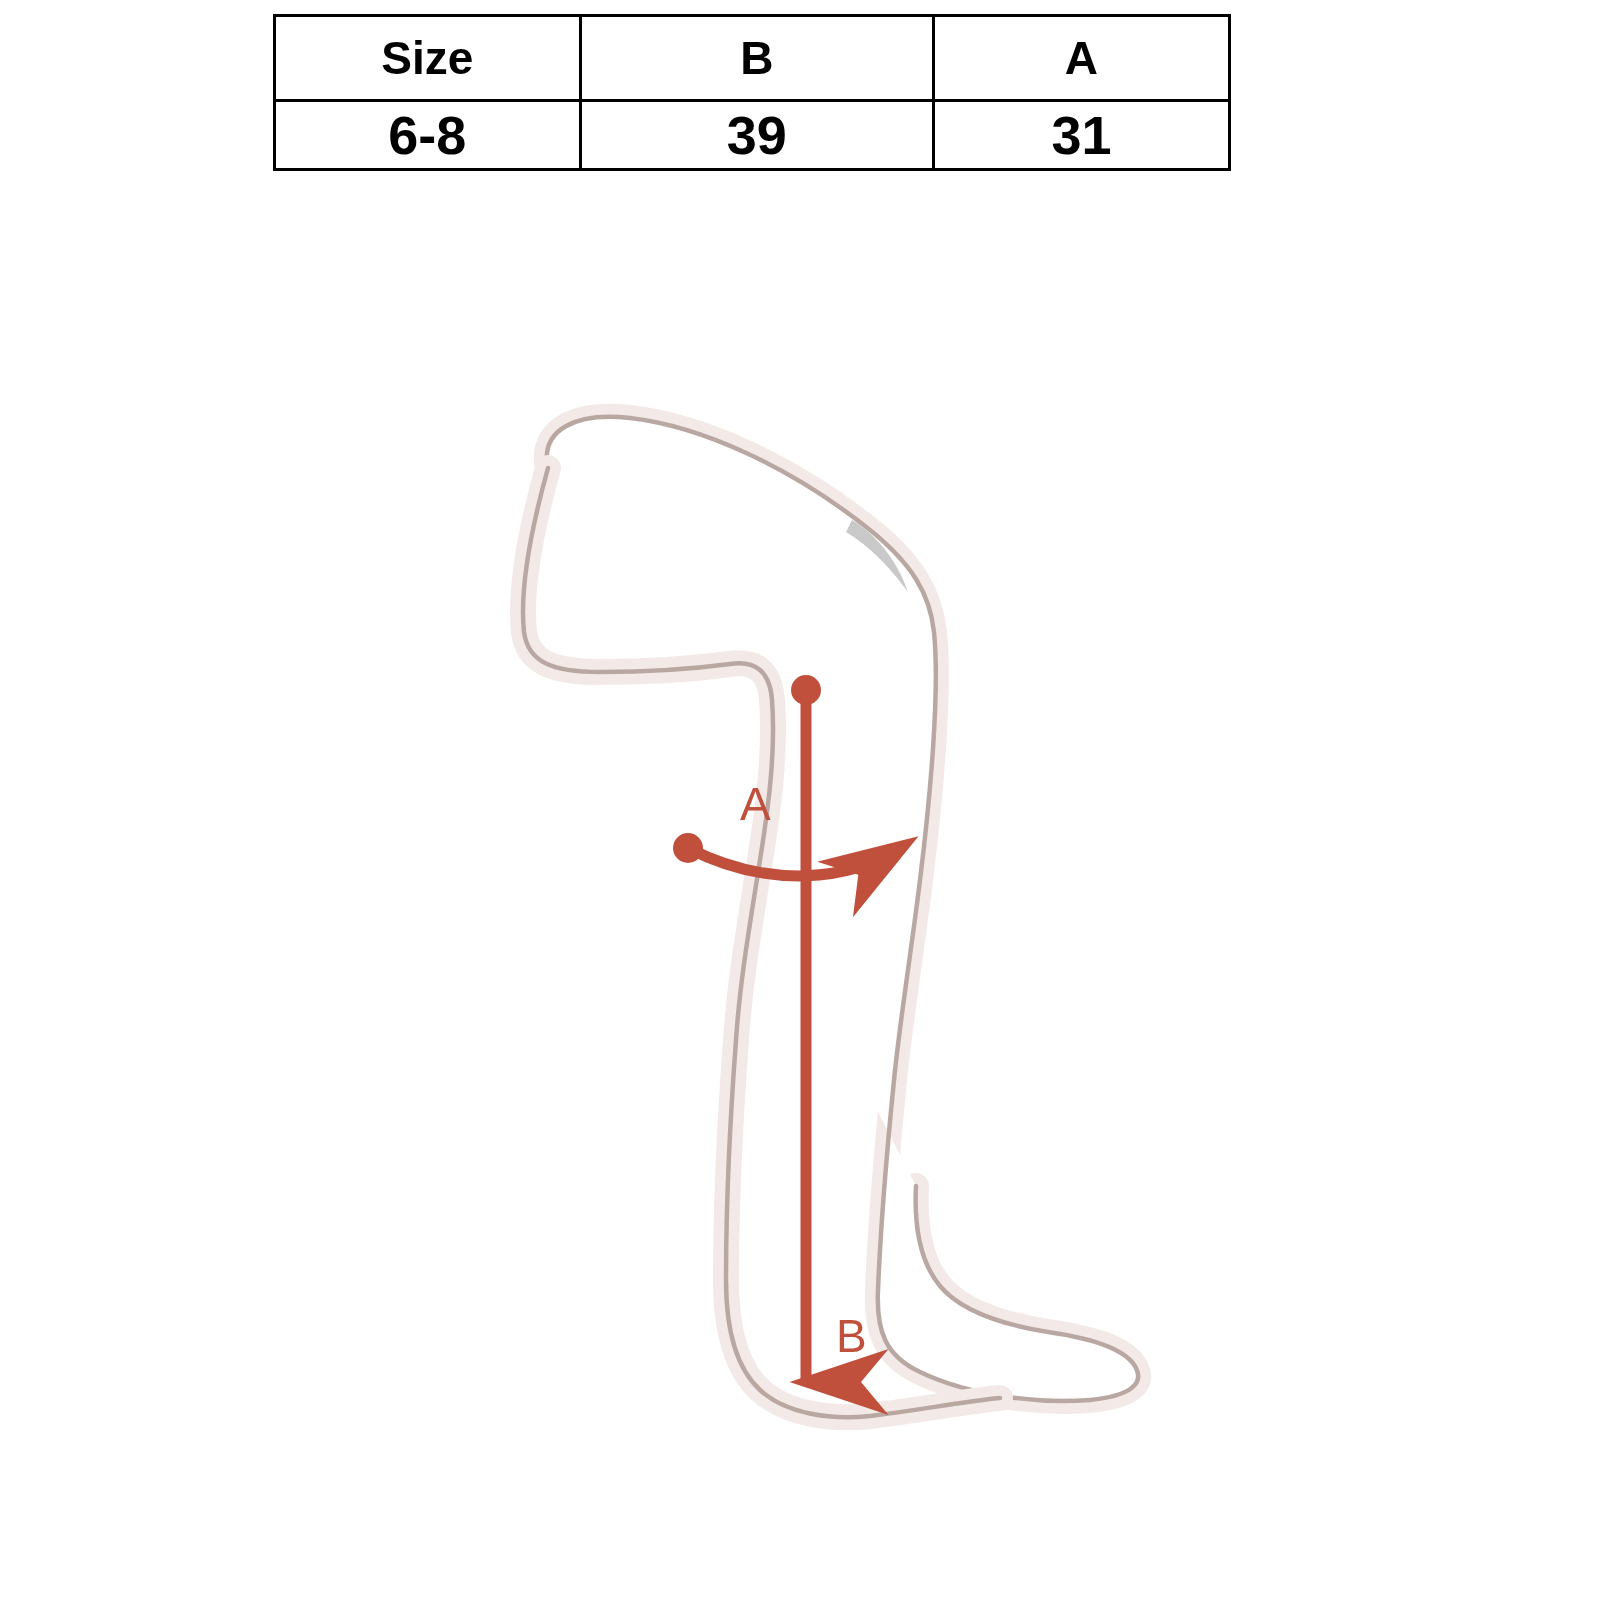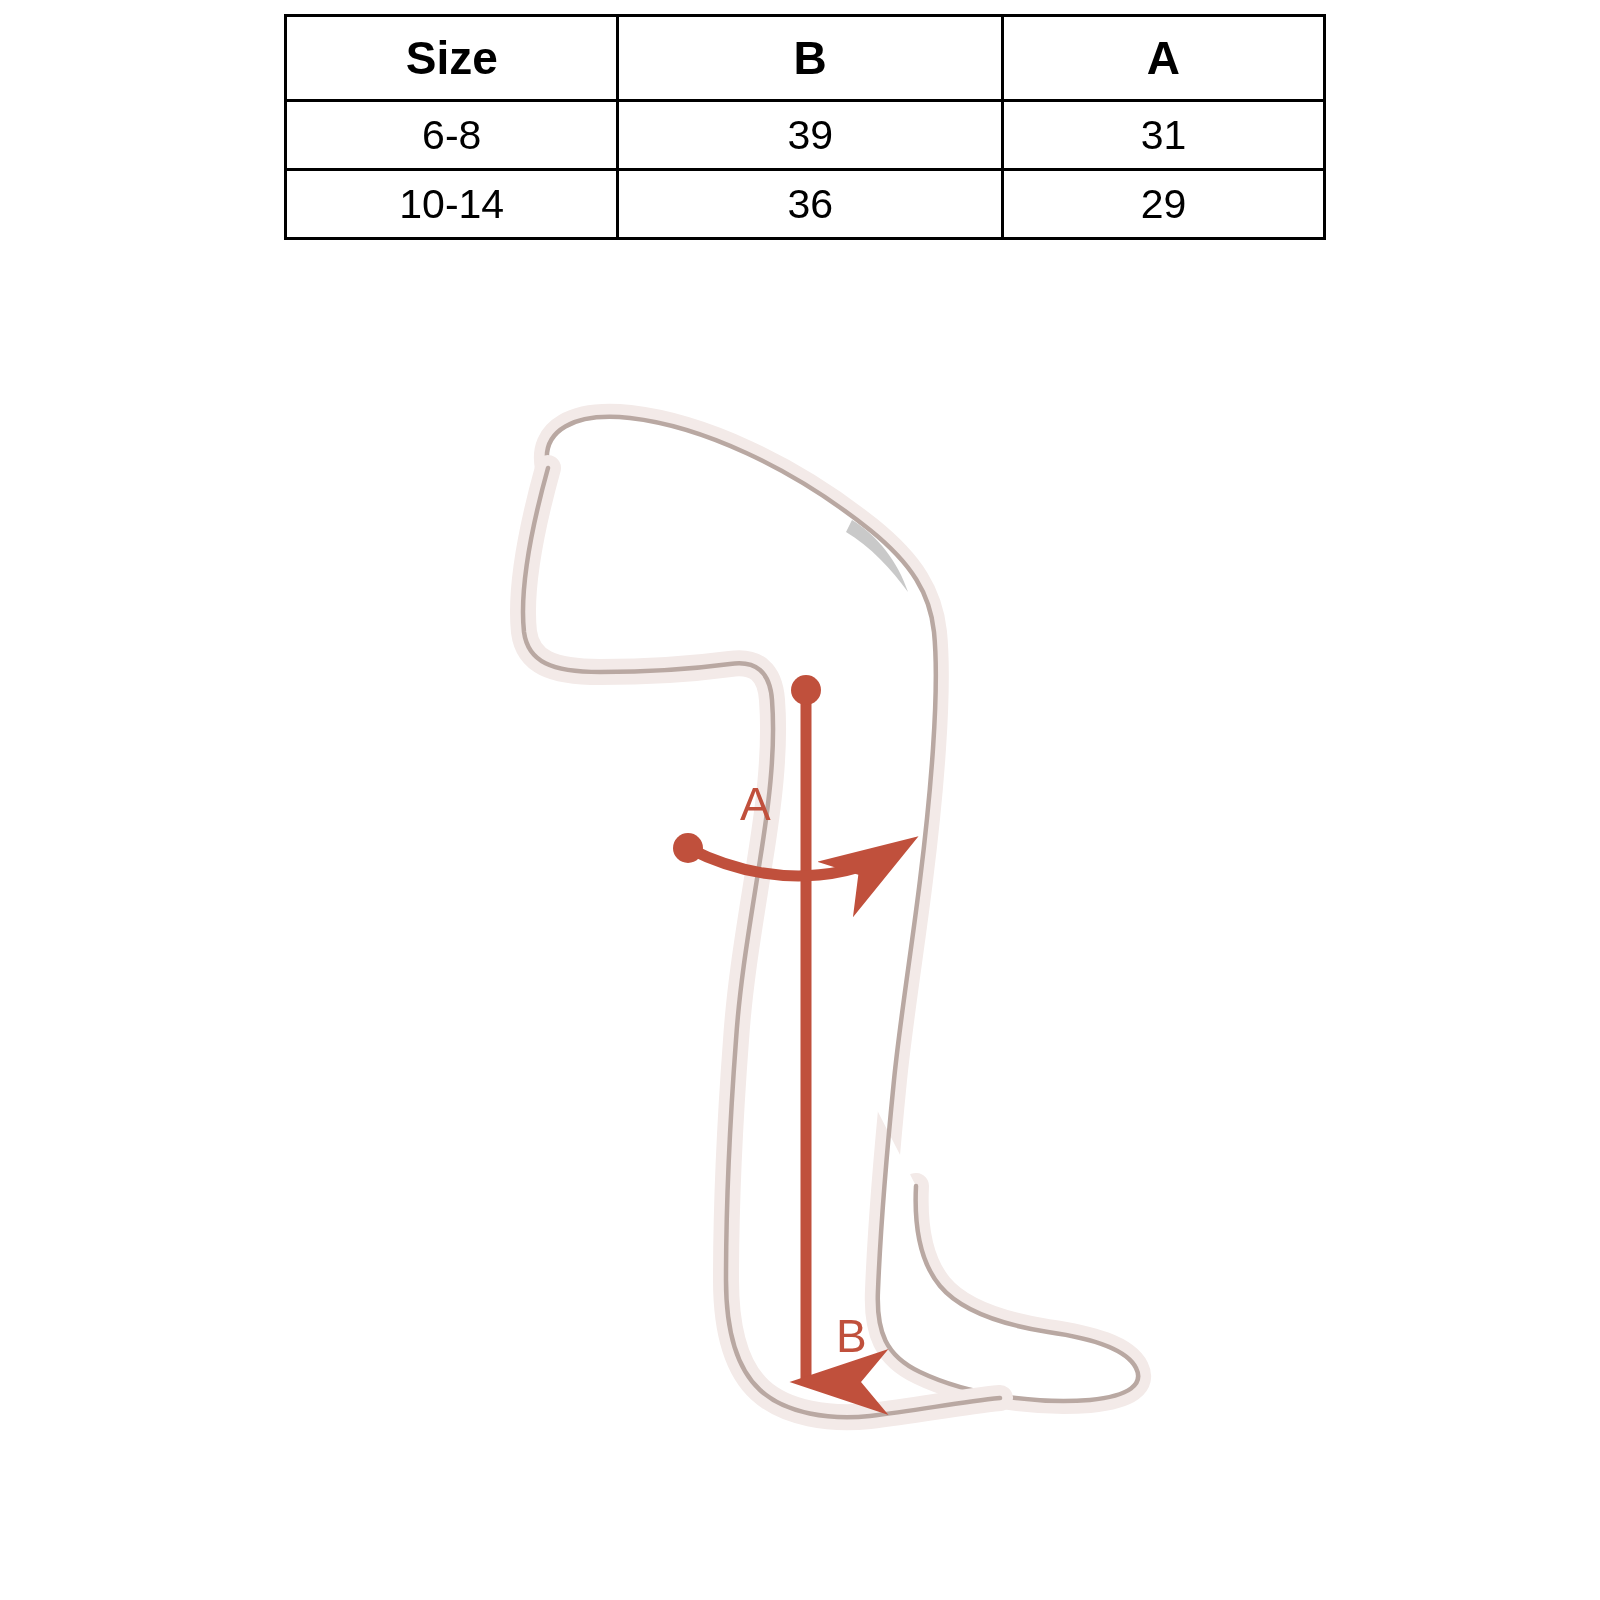--- a/index.html
+++ b/index.html
@@ -11,45 +11,45 @@
     width: 1600px;
     height: 1600px;
     font-family: "Liberation Sans", sans-serif;
     position: relative;
     overflow: hidden;
   }
 
   
   #size-table-wrap {
     position: absolute;
-    left: 284px;
+    left: 273px;
     top: 14px;
-    width: 1042px;
+    width: 958px;
   }
   table.size-table {
     border-collapse: collapse;
     width: 100%;
     table-layout: fixed;
   }
   table.size-table th,
   table.size-table td {
     border: 3px solid #000000;
     text-align: center;
     color: #000000;
     padding: 0;
   }
   table.size-table th {
     font-size: 46px;
     font-weight: bold;
     height: 82px;
     line-height: 82px;
   }
   table.size-table td {
-    font-size: 41px;
-    font-weight: normal;
+    font-size: 54px;
+    font-weight: bold;
     height: 66px;
     line-height: 66px;
   }
   table.size-table col.c-size { width: 32%; }
   table.size-table col.c-b    { width: 37%; }
   table.size-table col.c-a    { width: 31%; }
 
   
   #leg-diagram {
     position: absolute;
@@ -84,25 +84,20 @@
         <th>Size</th>
         <th>B</th>
         <th>A</th>
       </tr>
     </thead>
     <tbody>
       <tr>
         <td>6-8</td>
         <td>39</td>
         <td>31</td>
-      </tr>
-      <tr>
-        <td>10-14</td>
-        <td>36</td>
-        <td>29</td>
       </tr>
     </tbody>
   </table>
 </div>
 
 <div id="leg-diagram">
   <svg viewBox="0 0 900 1180" xmlns="http://www.w3.org/2000/svg">
     <defs>
       <marker id="arrowDown" markerWidth="10" markerHeight="10" refX="3" refY="7.5" orient="auto" markerUnits="strokeWidth">
         <path d="M 0 0 L 3 9 L 6 0 L 3 2.5 Z" fill="#c0503c"></path>

